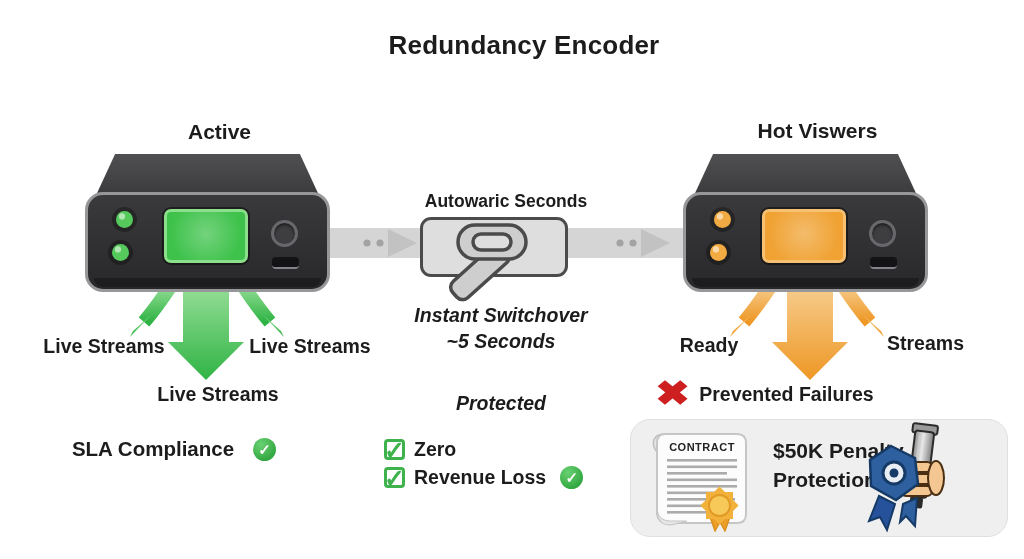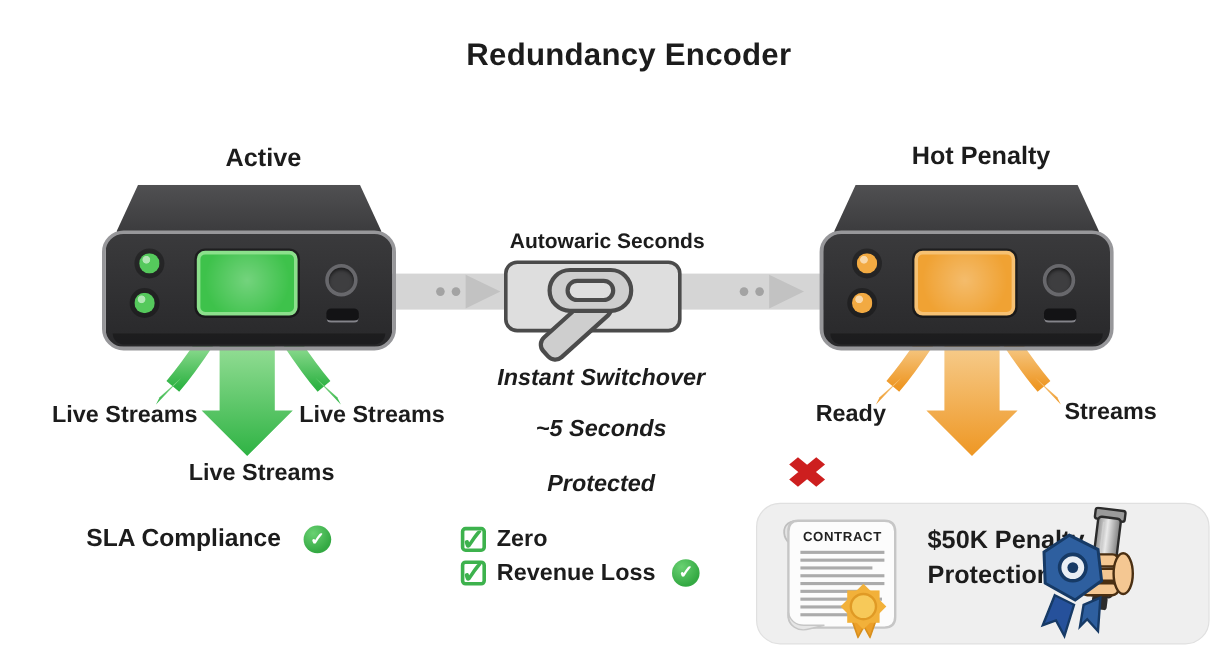--- a/index.html
+++ b/index.html
@@ -161,37 +161,37 @@
 
 <svg class="abs switch-icon" width="150" height="112" viewBox="0 0 150 112">
   <g transform="rotate(-42 60 55)">
     <rect class="sw-solid" x="26" y="44" width="68" height="22" rx="8"></rect>
   </g>
   <rect class="sw-solid" x="38" y="8" width="68" height="34" rx="17"></rect>
   <rect class="sw-hole" x="53" y="17" width="38" height="16" rx="8"></rect>
 </svg>
 
 <div class="abs ctr mid-text" style="left:389px;top:304px;width:200px">Instant Switchover</div>
-<div class="abs ctr mid-text" style="left:389px;top:346px;width:200px">~5 Seconds</div>
+<div class="abs ctr mid-text" style="left:389px;top:330px;width:200px">~5 Seconds</div>
 
 <div class="abs ctr mid-text" style="left:389px;top:392px;width:200px">Protected</div>
 
 <div class="abs" style="left:384px;top:435px">
   <div class="row" style="gap:9px;height:28px">
     <span class="checkbox">✓</span>
     <span class="label-19">Zero</span>
   </div>
   <div class="row" style="gap:9px;height:28px">
     <span class="checkbox">✓</span>
     <span class="label-19">Revenue Loss</span>
     <span class="checkcircle" style="margin-left:5px">✓</span>
   </div>
 </div>
 
-<div class="abs ctr section-label" style="left:683px;top:119px;width:245px">Hot Penalty</div>
+<div class="abs ctr section-label" style="left:683px;top:119px;width:245px">Hot Viswers</div>
 
 <div class="device orange" style="left:683px;top:152px">
   <div class="lid"></div>
   <div class="body">
     <span class="led l1"></span>
     <span class="led l2"></span>
     <span class="screen"></span>
     <span class="pbtn"></span>
     <span class="port"></span>
   </div>
@@ -209,20 +209,21 @@
   <path d="M182 2 Q 198 26 210 40" stroke="url(#go)" stroke-width="14" fill="none"></path>
   <polygon points="224,55 203,33 221,49" fill="url(#go)"></polygon>
   <polygon points="127,0 173,0 173,60 188,60 150,98 112,60 127,60" fill="url(#go)"></polygon>
 </svg>
 
 <div class="abs ctr label-19" style="left:647px;top:334px;width:100px">Ready</div>
 <div class="abs ctr label-19" style="left:856px;top:332px;width:115px">Streams</div>
 
 <div class="abs row" style="left:655px;top:374px;gap:9px;height:40px">
   <span class="xmark">✖</span>
+  <span class="label-19">Prevented Failures</span>
 </div>
 
 <div class="abs card">
 
   <svg class="scroll-svg" width="118" height="106" viewBox="0 0 118 106">
     <path d="M22 8 C12 8 9 14 11 21 C13 27 19 29 24 26" fill="#e4e4e4" stroke="#bfbfbf" stroke-width="1.5"></path>
     <path d="M22 8 H94 C100 8 103 11 103 17 V88 C103 94 100 97 94 97 H26 C18 97 14 93 14 86 V17 C14 11 17 8 22 8 Z" fill="#fcfcfc" stroke="#c6c6c6" stroke-width="2"></path>
     <path d="M14 84 C13 96 22 101 32 98 L44 95 H27 C20 95 15 91 14 84 Z" fill="#e6e6e6" stroke="#c6c6c6" stroke-width="1.2"></path>
     <text x="59" y="25" text-anchor="middle" font-size="11" font-weight="bold" fill="#222" letter-spacing="0.5">CONTRACT</text>
     <g fill="#ababab">

